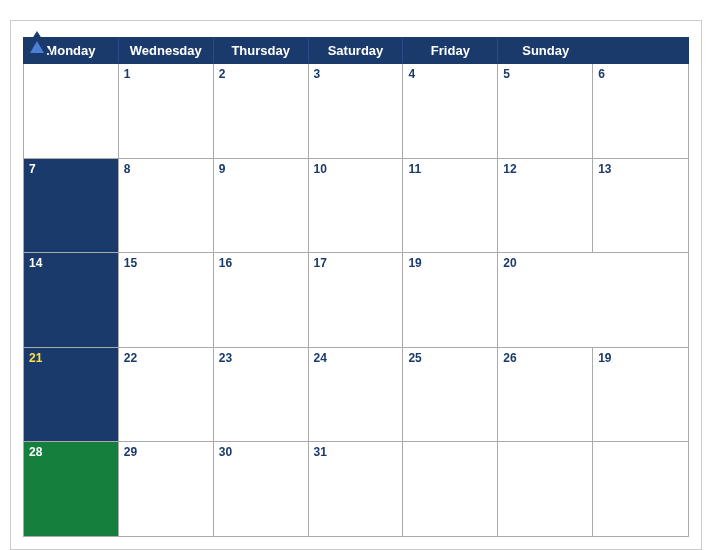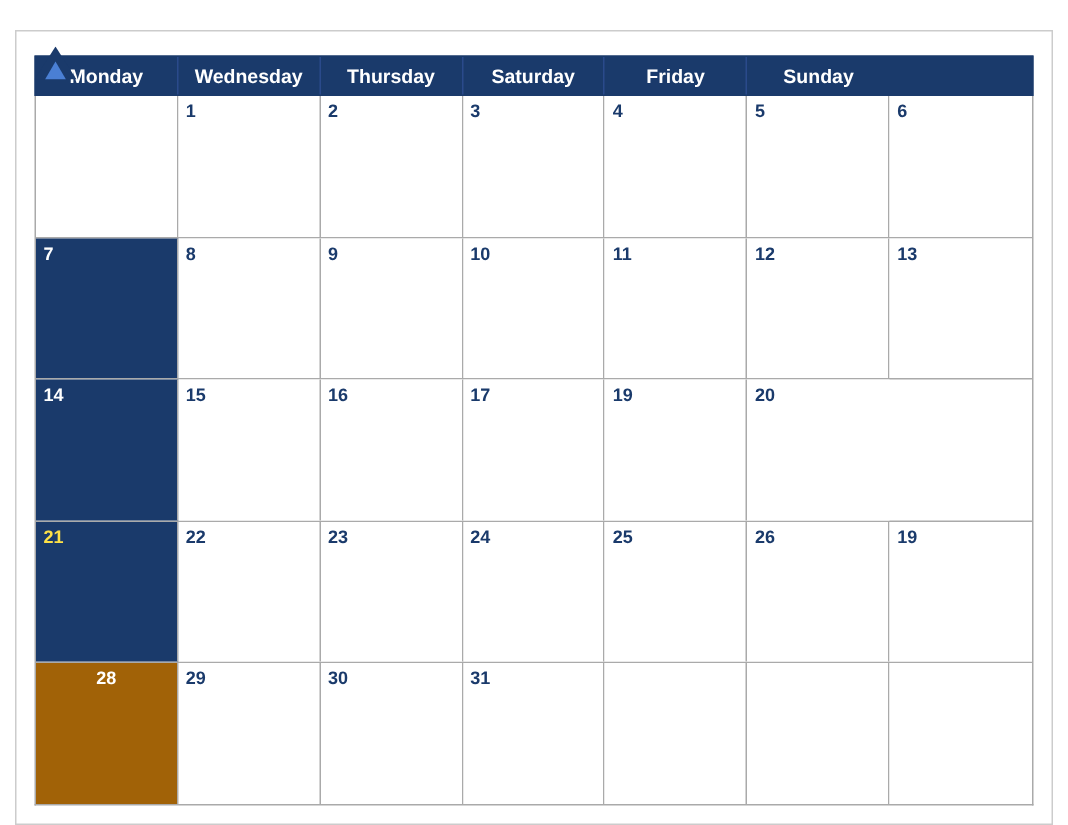--- a/index.html
+++ b/index.html
@@ -254,21 +254,21 @@
             <span class="day-number">25</span>
           </div>
           <div class="day-cell">
             <span class="day-number">26</span>
           </div>
           <div class="day-cell">
             <span class="day-number">19</span>
           </div>
         </div>
         <div class="week-row">
-          <div class="day-cell" style="background: #a16207; border-right: 1px solid rgb(170, 170, 170); text-align: center;">
+          <div class="day-cell" style="background: #15803d; border-right: 1px solid rgb(170, 170, 170);">
             <span class="day-number" style="color: rgb(255, 255, 255);">28</span>
           </div>
           <div class="day-cell">
             <span class="day-number">29</span>
           </div>
           <div class="day-cell">
             <span class="day-number">30</span>
           </div>
           <div class="day-cell">
             <span class="day-number">31</span>

